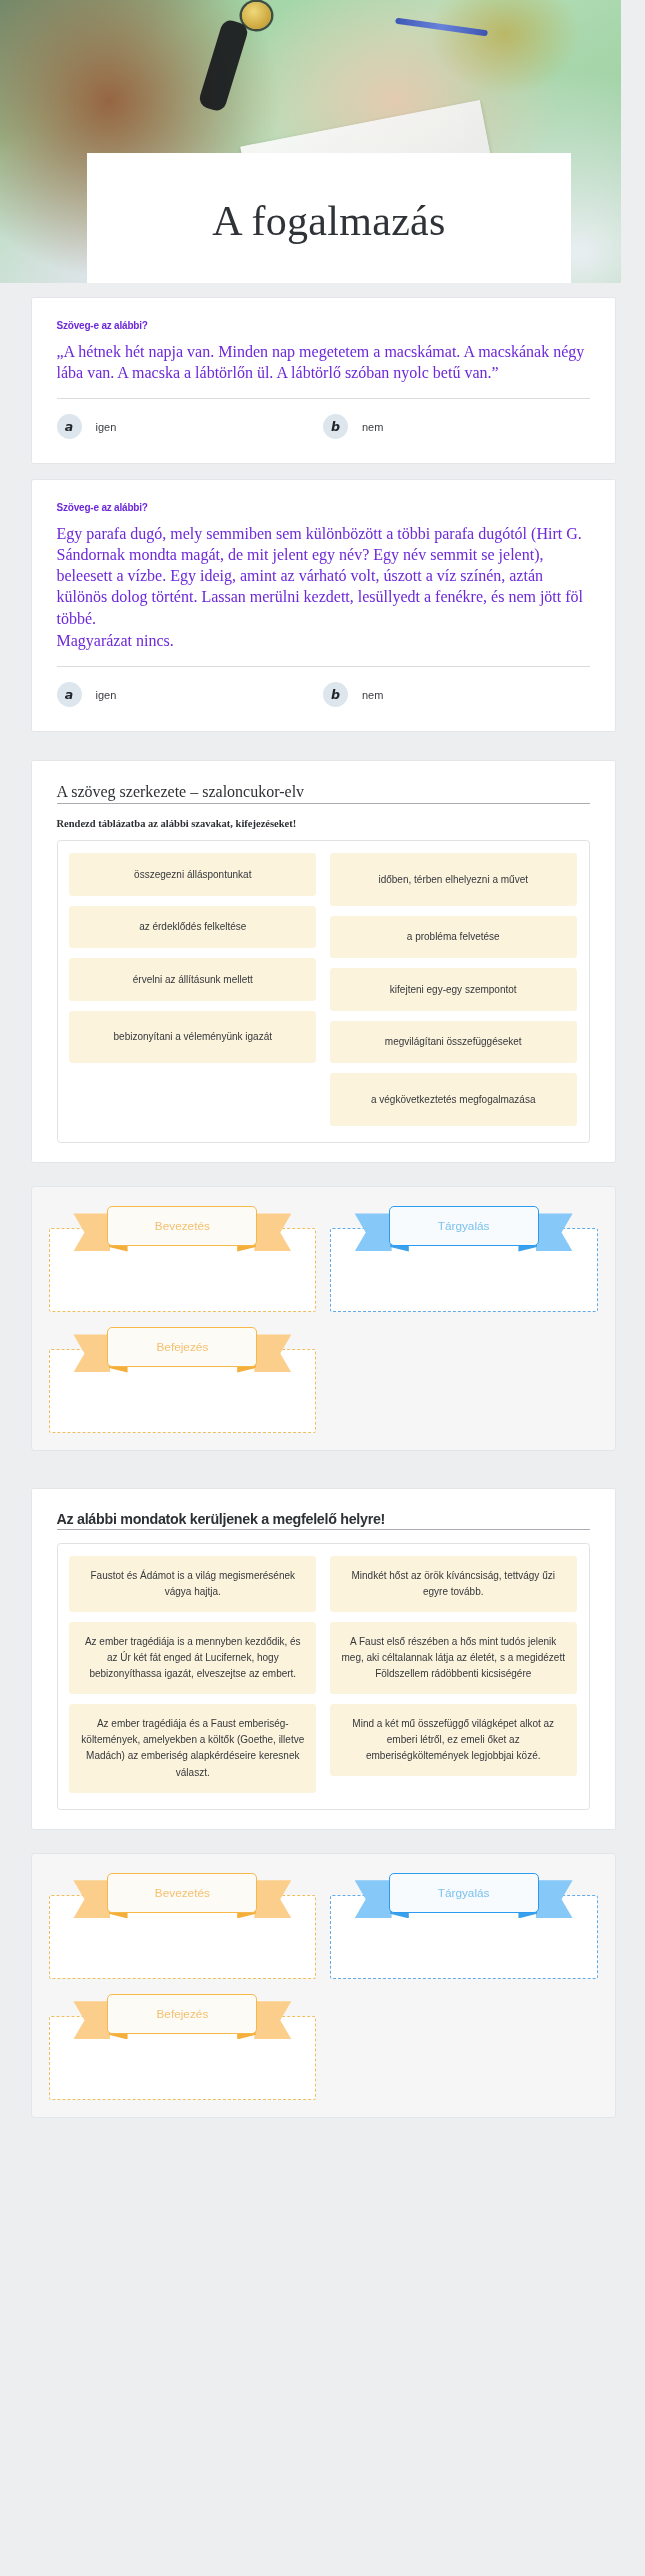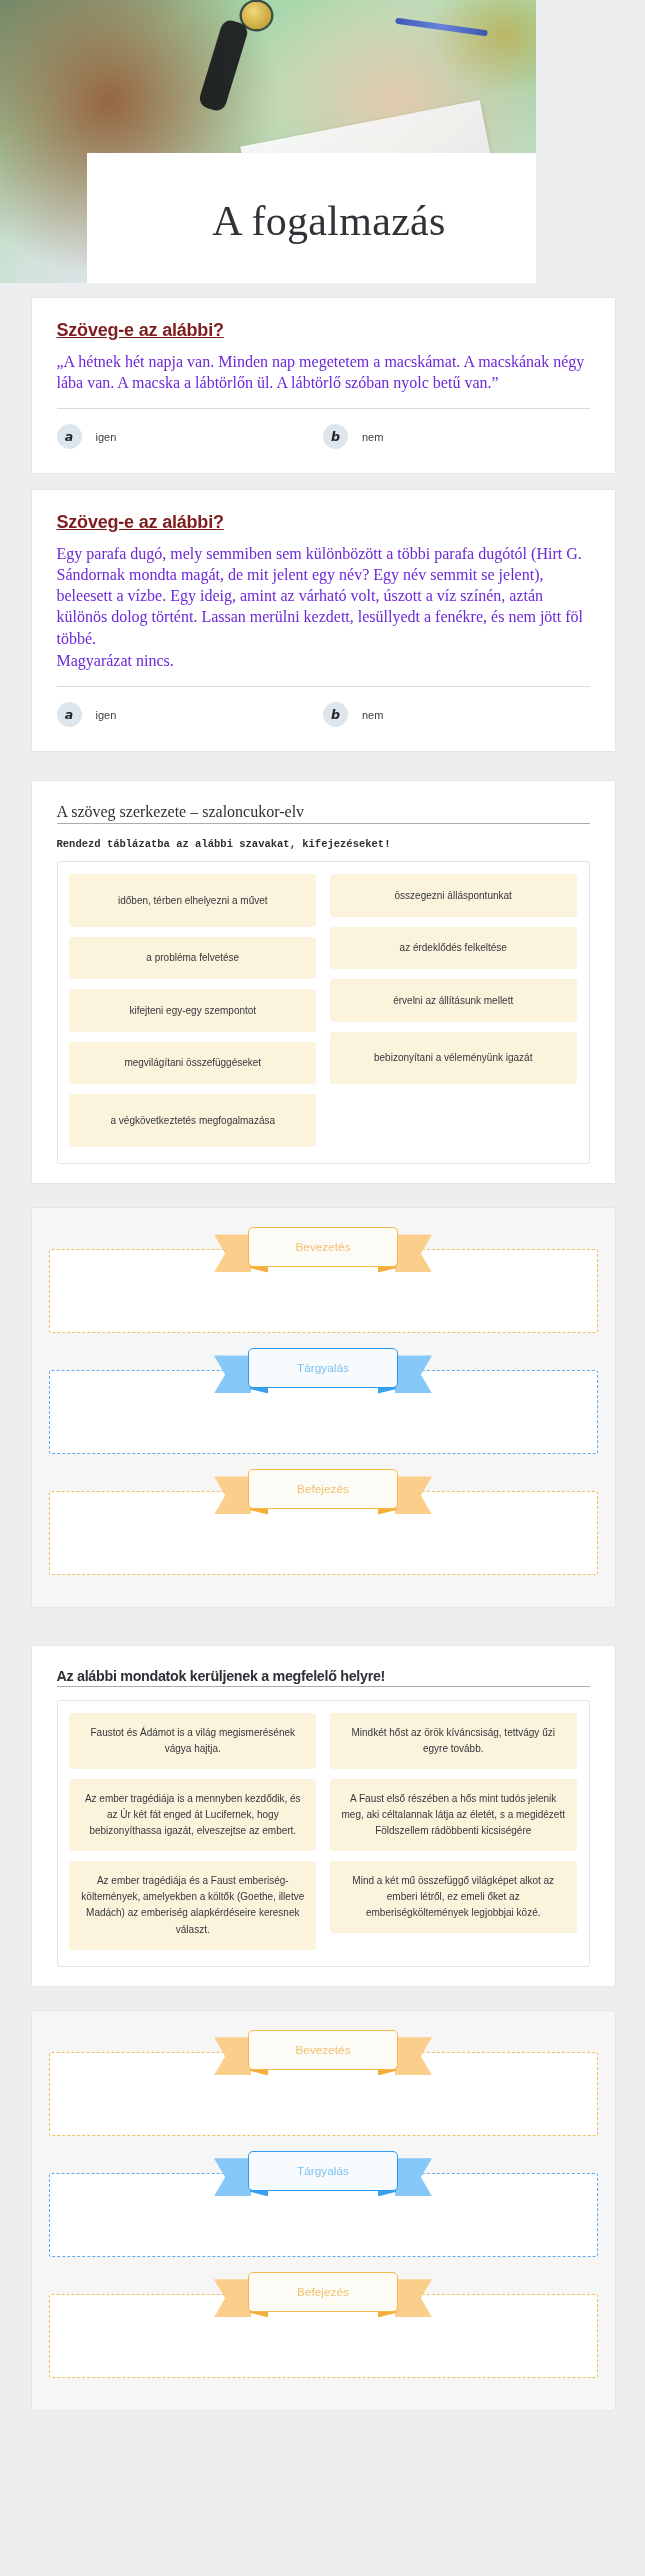--- a/index.html
+++ b/index.html
@@ -14,21 +14,21 @@
     width: 646px;
     min-height: 2576px;
     background: #eceef0;
     position: relative;
     overflow: hidden;
   }
 
   
   .hero {
     position: relative;
-    width: 536px;
+    width: 621px;
     height: 283px;
     overflow: hidden;
     background: #f97316;
   }
   .hero-photo {
     position: absolute;
     inset: 0;
     background:
       radial-gradient(ellipse 126px 101px at 505px 34px, rgba(190,155,40,.55), rgba(190,155,40,0) 60%),
       radial-gradient(ellipse 202px 151px at 824px 76px, rgba(250,220,200,.9), rgba(250,220,200,0) 62%),
@@ -111,25 +111,24 @@
     background: #ffffff;
     border: 0.8px solid #e3e5e8;
     border-radius: 2.5px;
     padding: 22px 25px 23.5px 25px;
   }
   .card.tight { padding-bottom: 18.5px; }
 
   .q-title {
     font-family: "Liberation Sans", sans-serif;
     font-weight: bold;
-    font-size: 18px;
-    color: #7f1d1d;
+    font-size: 10px;
+    color: #6d28d9;
     margin-bottom: 10px;
     letter-spacing: -0.2px;
-    text-decoration: underline;
   }
   .q-body {
     font-family: "Liberation Serif", serif;
     font-size: 16px;
     line-height: 1.33;
     color: #6d28d9;
   }
   .q-body + .q-body { margin-top: 1px; }
 
   .divider {
@@ -179,21 +178,21 @@
     margin-bottom: 13.5px;
     font-weight: 400;
   }
   .sec-head.bold {
     font-family: "Liberation Sans", sans-serif;
     font-weight: bold;
     font-size: 14.3px;
     letter-spacing: -0.3px;
   }
   .sub-head {
-    font-family: Liberation Mono, monospace;
+    font-family: Liberation Serif, serif;
     font-weight: bold;
     font-size: 10.5px;
     color: #2c2f33;
     margin-bottom: 11.8px;
   }
 
   
   .pool {
     border: 0.8px solid #e0e2e5;
     border-radius: 3.4px;
@@ -227,21 +226,21 @@
     padding: 11.8px 10px;
   }
 
   
   .zones {
     background: #f6f6f7;
     border: 0.8px solid #e3e5e8;
     border-radius: 3.4px;
     padding: 18.5px 17px 17px 17px;
     display: grid;
-    grid-template-columns: 1fr;
+    grid-template-columns: 1fr 1fr;
     column-gap: 13.5px;
     row-gap: 15px;
   }
   .zone { position: relative; padding-top: 22px; }
   .zone-drop {
     height: 84px;
     border: 1.7px dashed #f0bd5e;
     border-radius: 2.5px;
     background: #ffffff;
   }
@@ -358,32 +357,32 @@
   </div>
 
   <div class="gap-md"></div>
 
   <div class="card tight">
     <div class="sec-head">A szöveg szerkezete – szaloncukor-elv</div>
     <div class="sub-head">Rendezd táblázatba az alábbi szavakat, kifejezéseket!</div>
 
     <div class="pool">
       <div class="pool-col">
+        <div class="chip">összegezni álláspontunkat</div>
+        <div class="chip">az érdeklődés felkeltése</div>
+        <div class="chip">érvelni az állításunk mellett</div>
+        <div class="chip tall">bebizonyítani a véleményünk igazát</div>
+      </div>
+      <div class="pool-col">
         <div class="chip tall">időben, térben elhelyezni a művet</div>
         <div class="chip">a probléma felvetése</div>
         <div class="chip">kifejteni egy-egy szempontot</div>
         <div class="chip">megvilágítani összefüggéseket</div>
         <div class="chip tall">a végkövetkeztetés megfogalmazása</div>
       </div>
-      <div class="pool-col">
-        <div class="chip">összegezni álláspontunkat</div>
-        <div class="chip">az érdeklődés felkeltése</div>
-        <div class="chip">érvelni az állításunk mellett</div>
-        <div class="chip tall">bebizonyítani a véleményünk igazát</div>
-      </div>
     </div>
   </div>
 
   <div class="gap-sm"></div>
 
   <div class="card" style="padding:0;border:none;background:transparent;">
     <div class="zones">
       <div class="zone">
         <div class="ribbon">
           <div class="tail l"></div>

